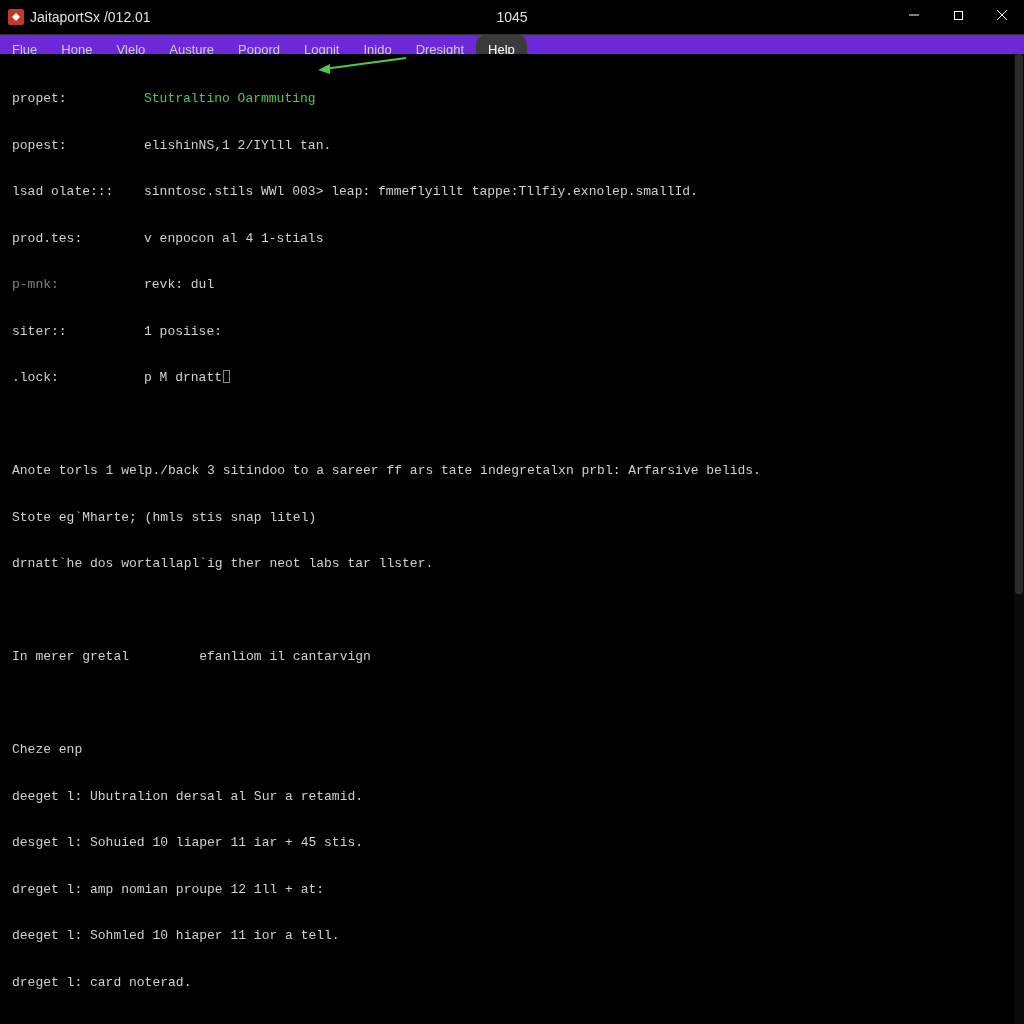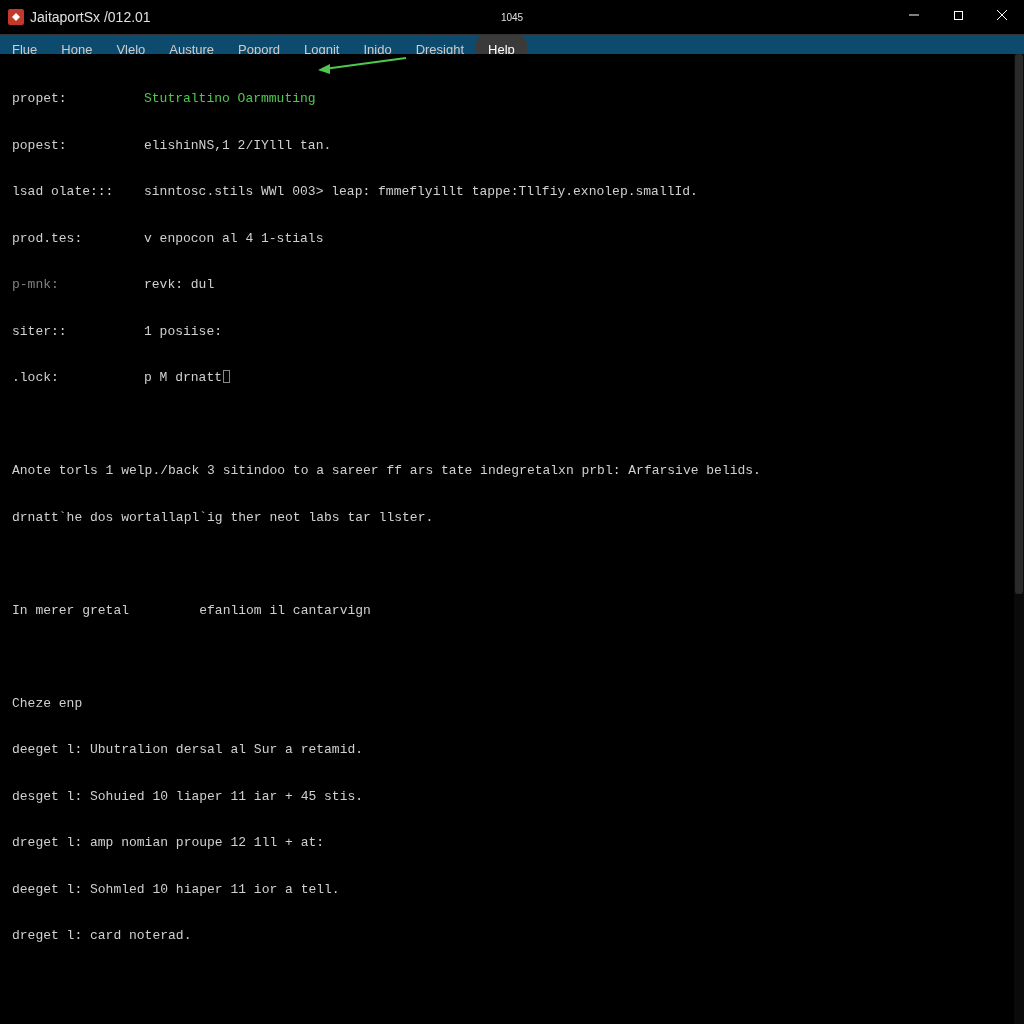--- a/index.html
+++ b/index.html
@@ -44,21 +44,21 @@
     .app-title {
       color: #e0e0e0;
       font-size: 14px;
       font-family: "Segoe UI", sans-serif;
     }
     .title-center {
       position: absolute;
       left: 50%;
       transform: translateX(-50%);
       color: #e0e0e0;
-      font-size: 10px;
+      font-size: 14px;
       font-family: "Segoe UI", sans-serif;
     }
     .window-controls {
       position: absolute;
       right: 0;
       top: 0;
       display: flex;
       height: 30px;
     }
     .win-btn {
@@ -70,21 +70,21 @@
       color: #fff;
       cursor: pointer;
     }
     .win-btn svg {
       stroke: #fff;
       fill: none;
       stroke-width: 1;
     }
     .menubar {
       height: 30px;
-      background: #0c4a6e;
+      background: #6d28d9;
       border-top: 1px solid #333;
       border-bottom: 1px solid #333;
       display: flex;
       align-items: stretch;
       font-family: "Segoe UI", sans-serif;
       font-size: 13px;
       text-align: center;
     }
     .menu-item {
       padding: 0 12px;
@@ -224,20 +224,21 @@
   <div class="kv-row">
     <span class="kv-label">siter::</span>
     <span class="kv-value">1 posiise:</span>
   </div>
   <div class="kv-row">
     <span class="kv-label">.lock:</span>
     <span class="kv-value">p M drnatt</span><span class="cursor"></span>
   </div>
   <div class="spacer"></div>
   <div>Anote torls 1 welp./back 3 sitindoo to a sareer ff ars tate indegretalxn prbl: Arfarsive belids.</div>
+  <div>Stote eg`Mharte; (hmls stis snap litel)</div>
   <div>drnatt`he dos wortallapl`ig ther neot labs tar llster.</div>
   <div class="spacer"></div>
   <div>In merer gretal         efanliom il cantarvign</div>
   <div class="spacer"></div>
   <div>Cheze enp</div>
   <div>deeget l: Ubutralion dersal al Sur a retamid.</div>
   <div>desget l: Sohuied 10 liaper 11 iar + 45 stis.</div>
   <div>dreget l: amp nomian proupe 12 1ll + at:</div>
   <div>deeget l: Sohmled 10 hiaper 11 ior a tell.</div>
   <div>dreget l: card noterad.</div>

